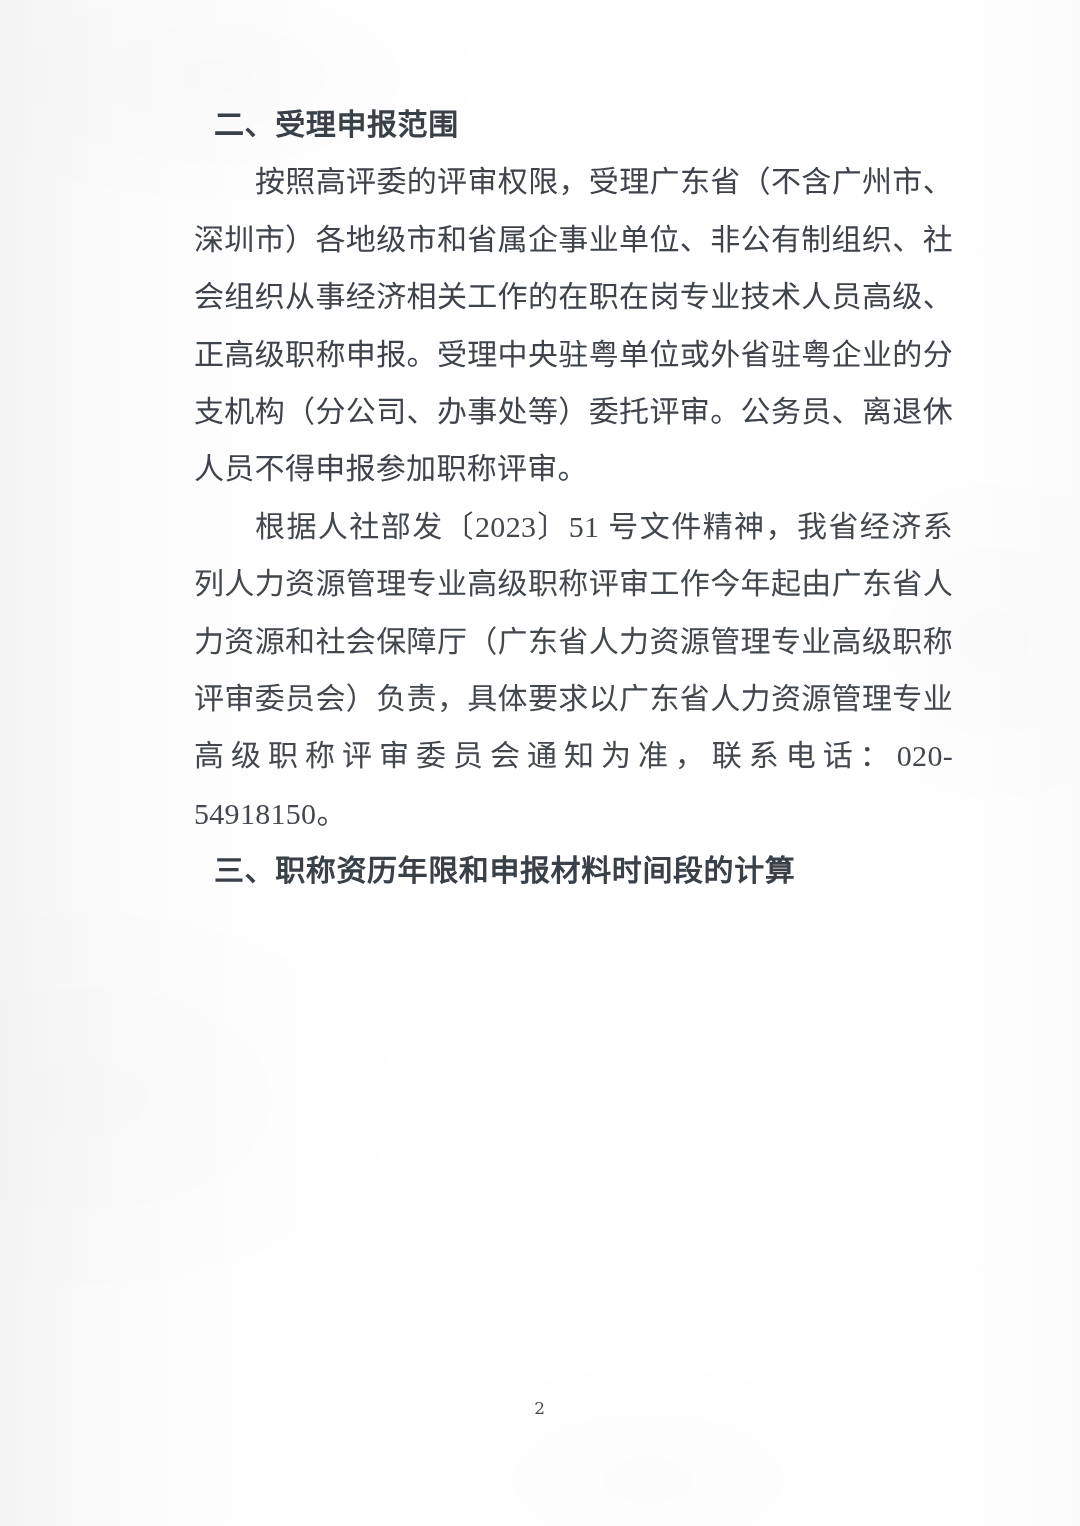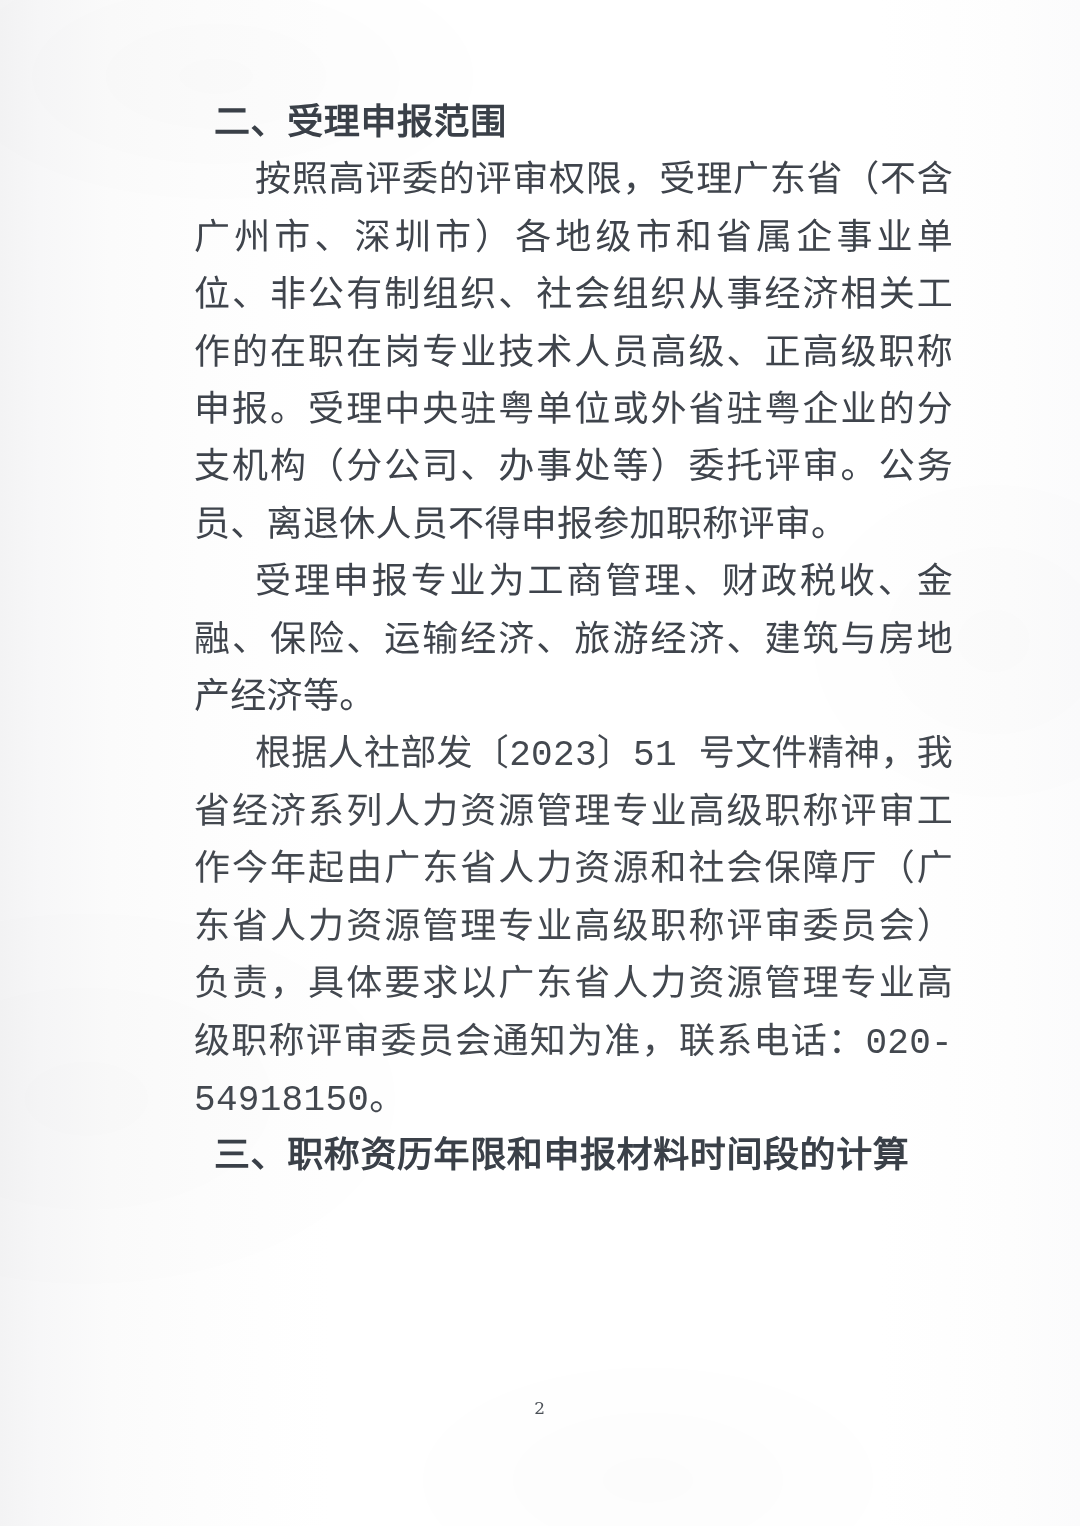--- a/index.html
+++ b/index.html
@@ -51,27 +51,27 @@
     position: absolute;
     left: 153px;
     top: 96px;
     width: 800px;
   }
 
   .doc-heading,
   .doc-paragraph {
     margin: 0;
     color: #3c4149;
-    font-size: 36px;
+    font-size: 30px;
     line-height: 57.4px;
     text-align: justify;
     text-align-last: left;
     text-justify: inter-ideograph;
     letter-spacing: 0.3px;
-    font-family: Liberation Mono, monospace;
+    font-family: Liberation Serif, serif;
     -webkit-font-smoothing: antialiased;
   }
 
   .doc-heading {
     font-weight: 700;
     text-indent: 61px;
     color: #353a42;
     letter-spacing: 0.6px;
   }
 
@@ -105,21 +105,20 @@
 <div class="page-sheet">
 
   <div class="scan-noise"></div>
 
   <div class="text-column">
 
     <h2 class="doc-heading ink-a">二、受理申报范围</h2>
 
     <p class="doc-paragraph ink-b">按照高评委的评审权限，受理广东省（不含广州市、深圳市）各地级市和省属企事业单位、非公有制组织、社会组织从事经济相关工作的在职在岗专业技术人员高级、正高级职称申报。受理中央驻粤单位或外省驻粤企业的分支机构（分公司、办事处等）委托评审。公务员、离退休人员不得申报参加职称评审。</p>
 
-    <p class="doc-paragraph ink-b">受理申报专业为工商管理、财政税收、金融、保险、运输经济、旅游经济、建筑与房地产经济等。</p>
 
     <p class="doc-paragraph ink-c">根据人社部发〔2023〕51 号文件精神，我省经济系列人力资源管理专业高级职称评审工作今年起由广东省人力资源和社会保障厅（广东省人力资源管理专业高级职称评审委员会）负责，具体要求以广东省人力资源管理专业高级职称评审委员会通知为准，联系电话：020-54918150。</p>
 
     <h2 class="doc-heading ink-a">三、职称资历年限和申报材料时间段的计算</h2>
 
 
 
   </div>
 
   <div class="page-number">2</div>

